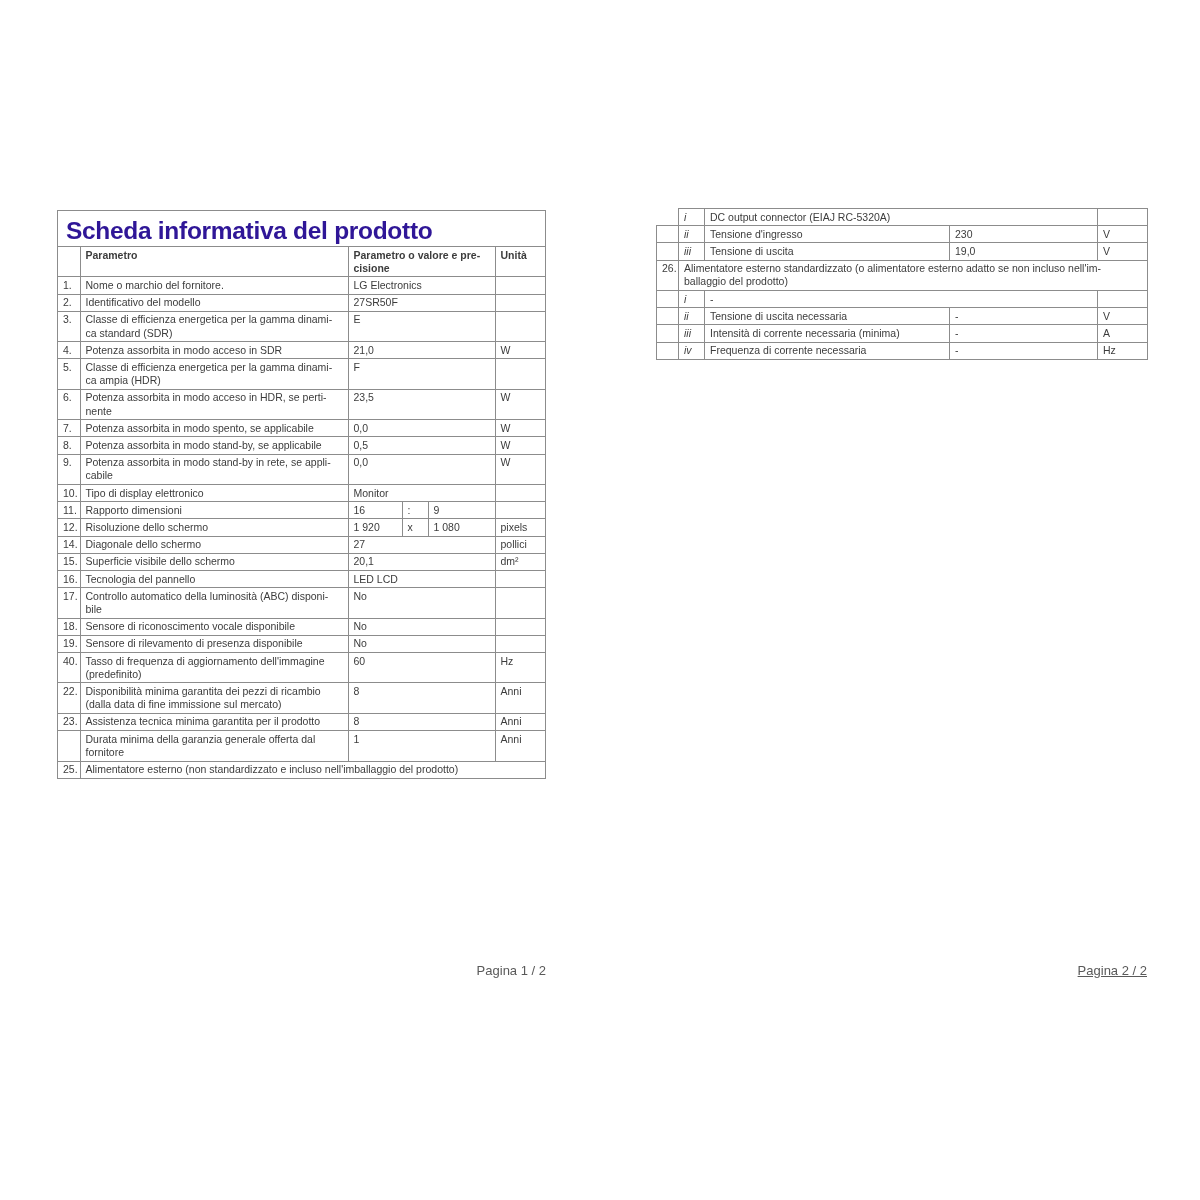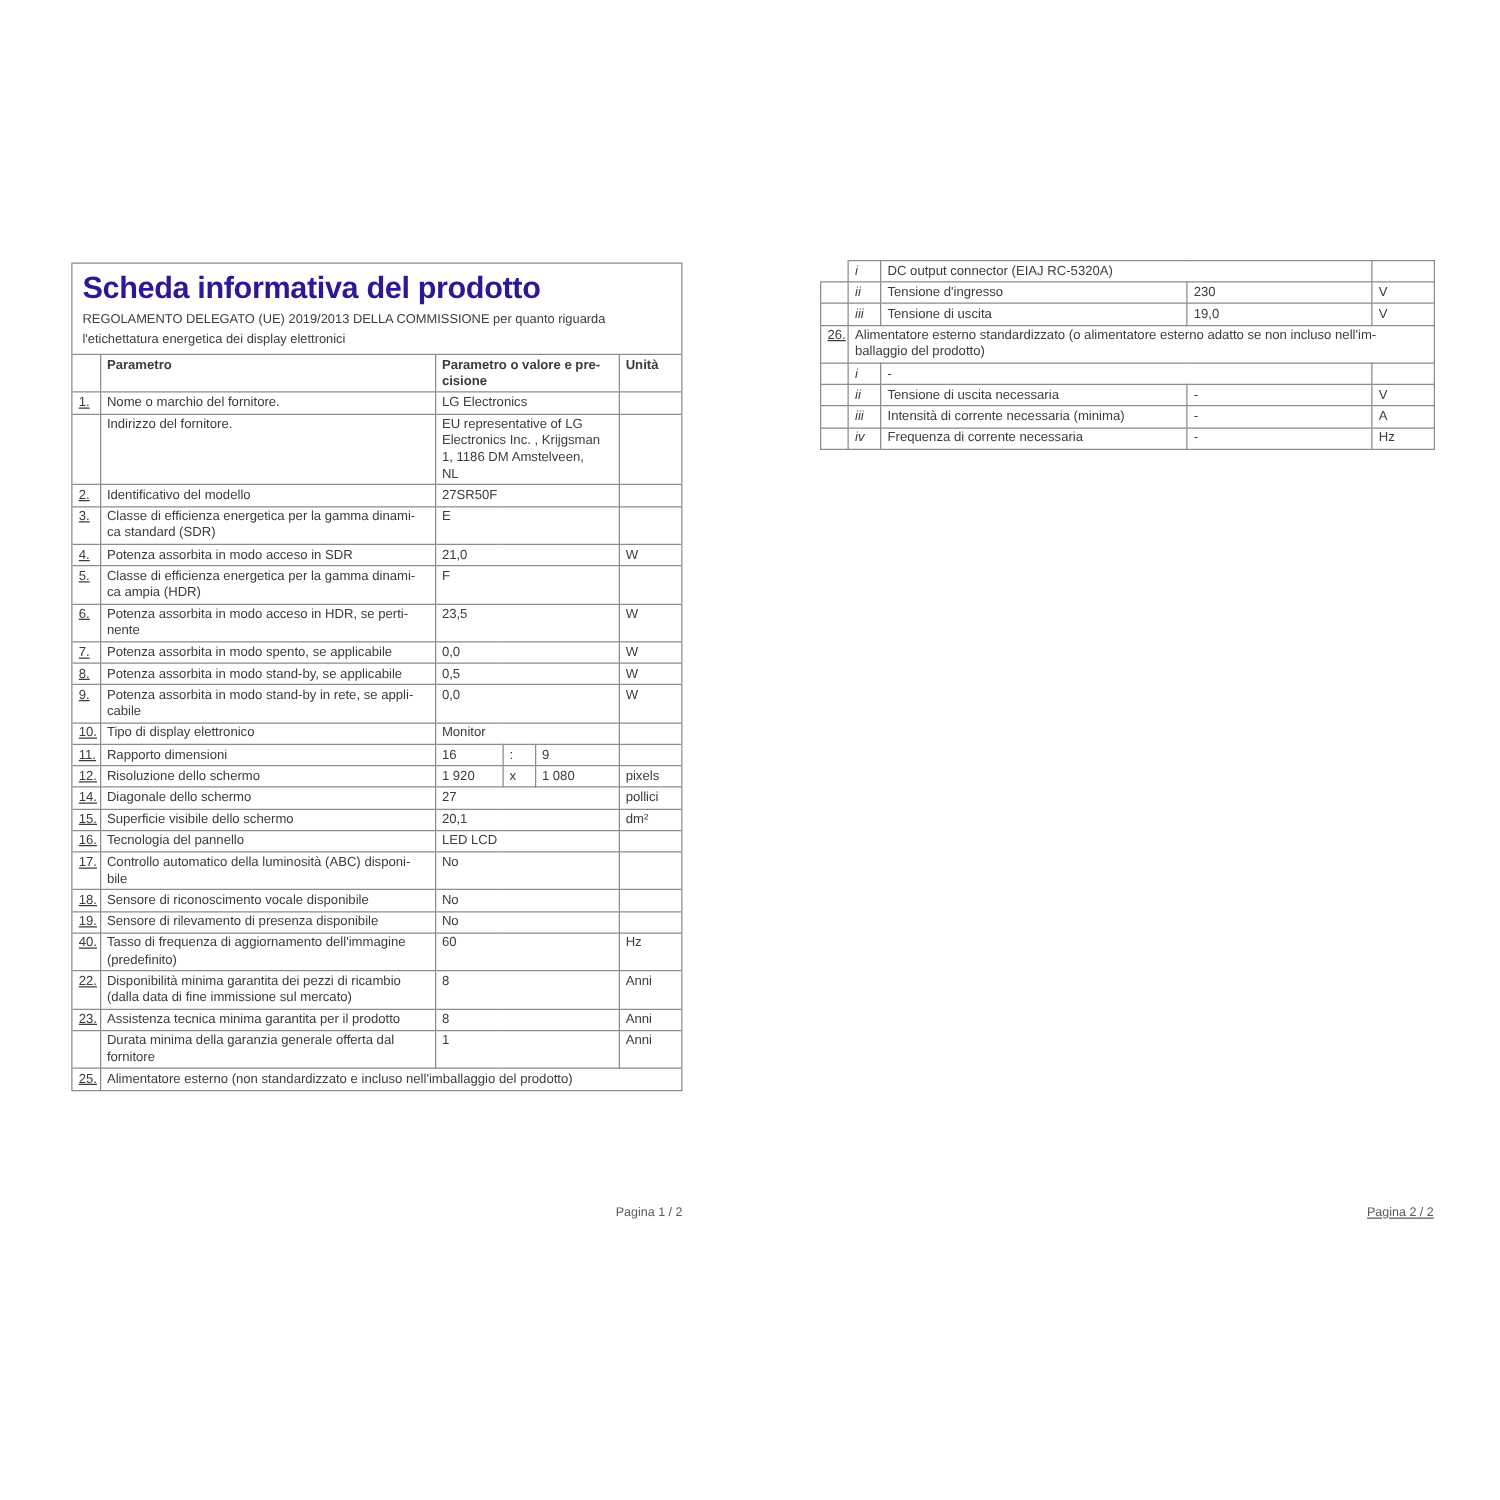--- a/index.html
+++ b/index.html
@@ -60,21 +60,21 @@
   #t1 { border-style: hidden; } 
   table.fiche th, table.fiche td {
     border: 1px solid #8c8c8c;
     padding: 1.5px 5px;
     vertical-align: top;
     text-align: left;
     white-space: pre-line;
     overflow: hidden;
   }
   table.fiche th { font-weight: bold; }
-  .c-num  { padding-left: 4px; text-decoration: underline; }
+  .c-num  { padding-left: 4px; }
   .v-right { text-align: right; padding-right: 5px; }
   .v-left  { text-align: left; }
   .c-ratio { text-align: center; }
   .c-unit  { padding-left: 6px; }
   .c-roman { font-style: italic; padding-left: 7px; }
 
   
   .page2-holder {
     position: absolute;
     left: 656px;
@@ -83,37 +83,35 @@
   }
   #t2 { width: 491px; }
   #t2 tr:first-child td.c-num {
     border-top: none;
     border-left: none;
   }
 
   
   .page-footer {
     position: absolute;
-    font-size: 10px;
+    font-size: 13px;
     line-height: 10px;
     color: #595959;
     text-align: right;
   }
   .f1 { left: 57px;  width: 489px; top: 966px; }
   .f2 { left: 656px; width: 491px; top: 966px; text-decoration: underline; }
 </style>
 </head>
 <body>
 
 <div class="canvas">
 
   <section class="page1-box">
     <h1 class="doc-title">Scheda informativa del prodotto</h1>
-    <p class="doc-subtitle">REGOLAMENTO DELEGATO (UE) 2019/2013 DELLA COMMISSIONE per quanto riguarda
-l'etichettatura energetica dei display elettronici</p>
     <div class="tablewrap">
       <table class="fiche" id="t1">
         <colgroup>
           <col style="width:22px">
             <col style="width:268px">
             <col style="width:54px">
             <col style="width:26px">
             <col style="width:67px">
             <col style="width:50px">
         </colgroup>
@@ -127,29 +125,20 @@
           </tr>
         </thead>
         <tbody id="t1-body">
             <tr>
               <td class="c-num">1.</td>
               <td>Nome o marchio del fornitore.</td>
               <td class="v-left" colspan="3">LG Electronics</td>
               <td class="c-unit"></td>
             </tr>
             <tr>
-              <td class="c-num"></td>
-              <td>Indirizzo del fornitore.</td>
-              <td class="v-left" colspan="3">EU representative of LG
-Electronics Inc. , Krijgsman
-1, 1186 DM Amstelveen,
-NL</td>
-              <td class="c-unit"></td>
-            </tr>
-            <tr>
               <td class="c-num">2.</td>
               <td>Identificativo del modello</td>
               <td class="v-left" colspan="3">27SR50F</td>
               <td class="c-unit"></td>
             </tr>
             <tr>
               <td class="c-num">3.</td>
               <td>Classe di efficienza energetica per la gamma dinami-
 ca standard (SDR)</td>
               <td class="v-left" colspan="3">E</td>

